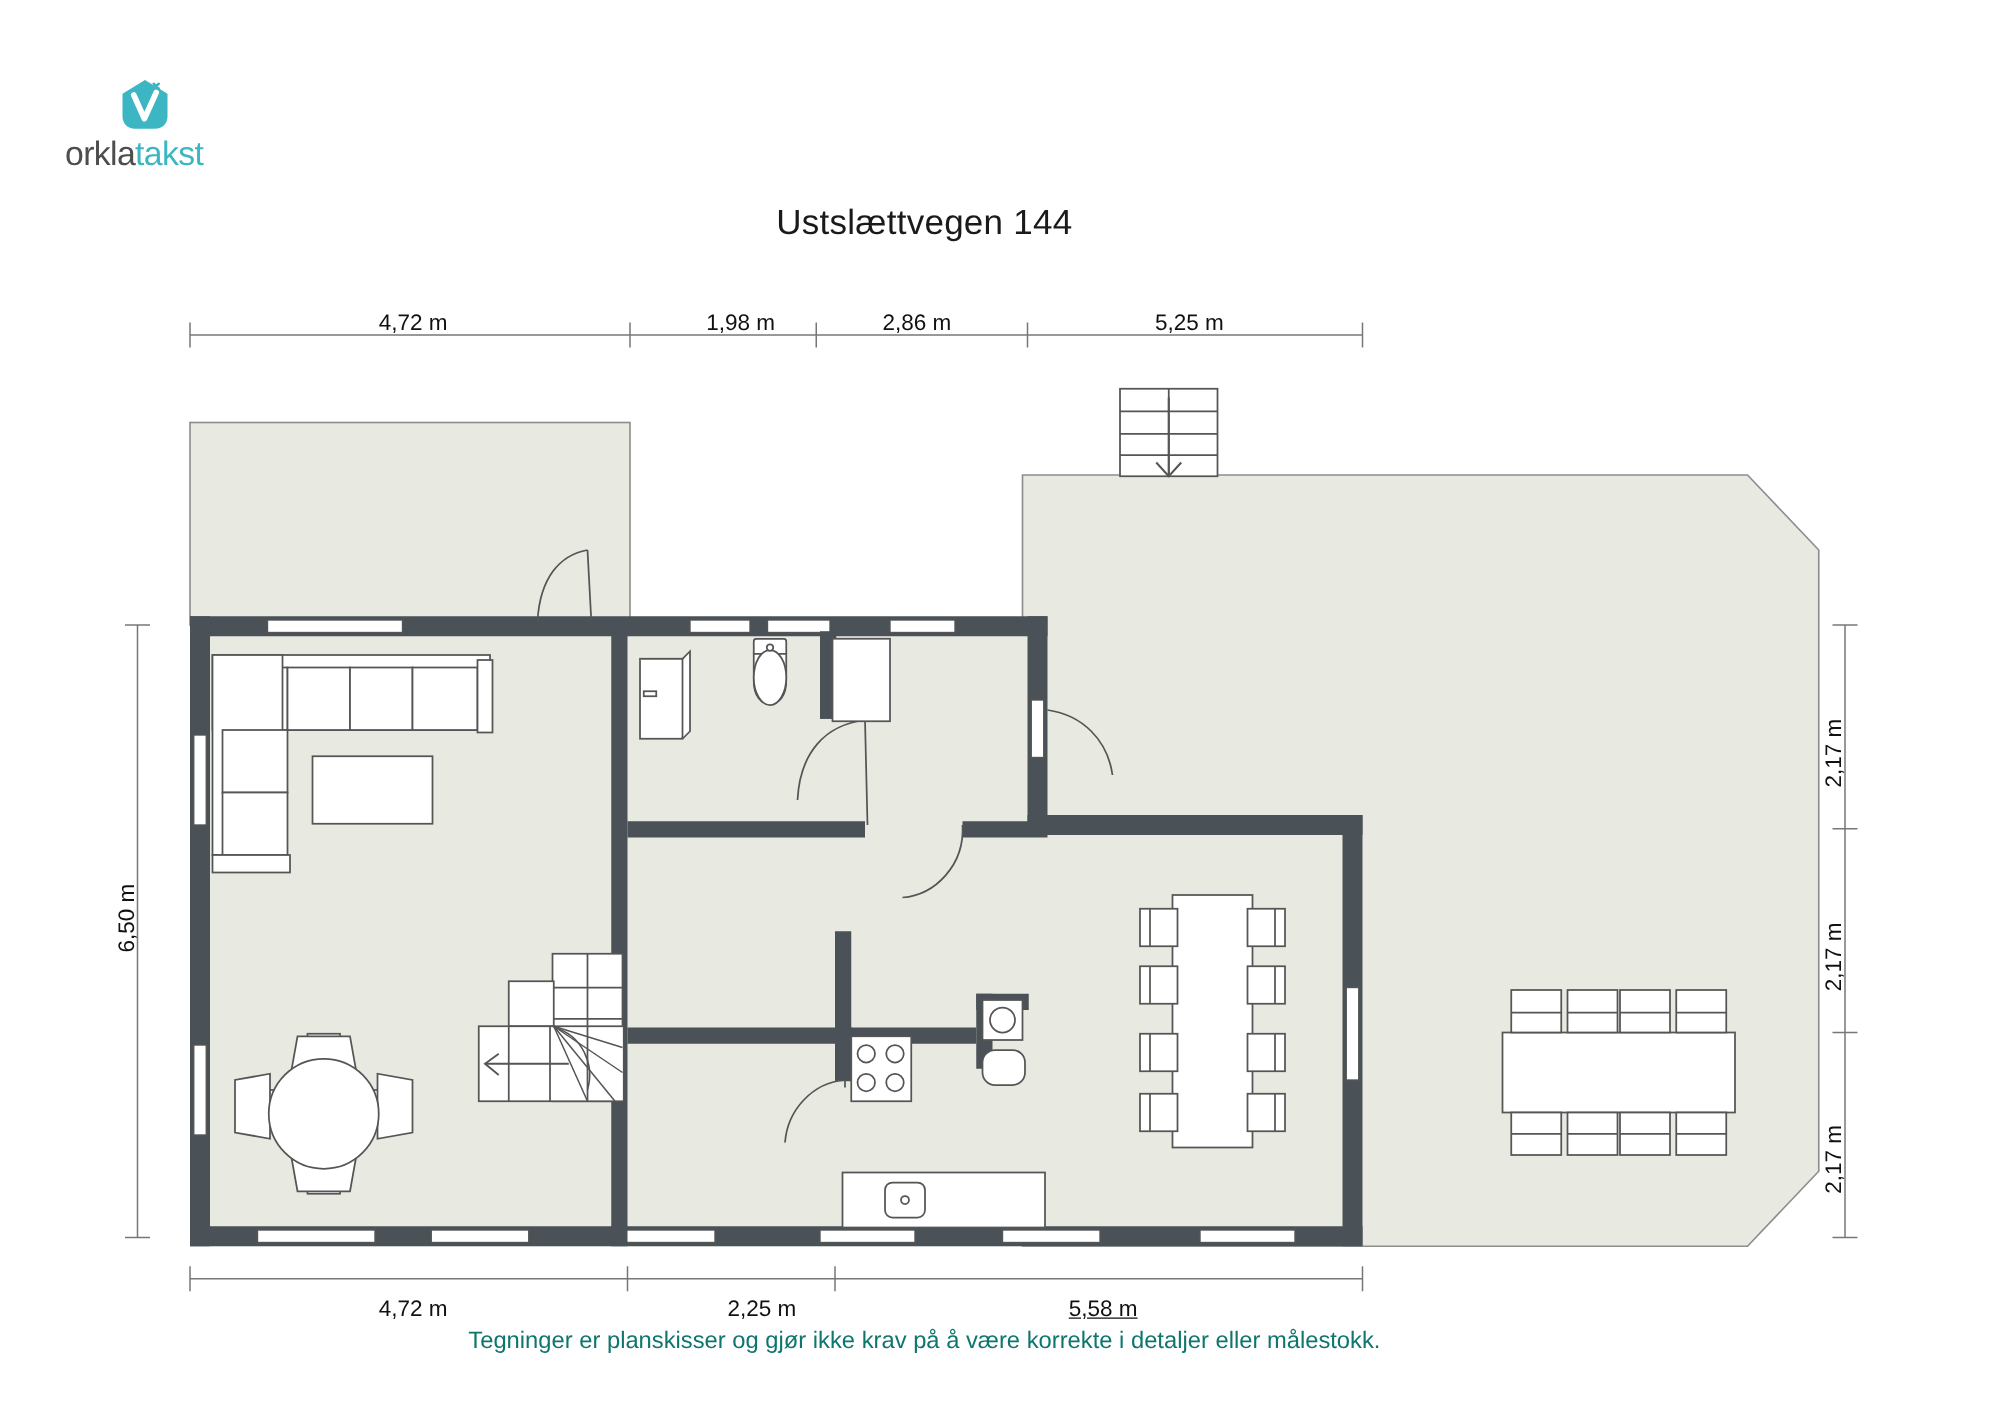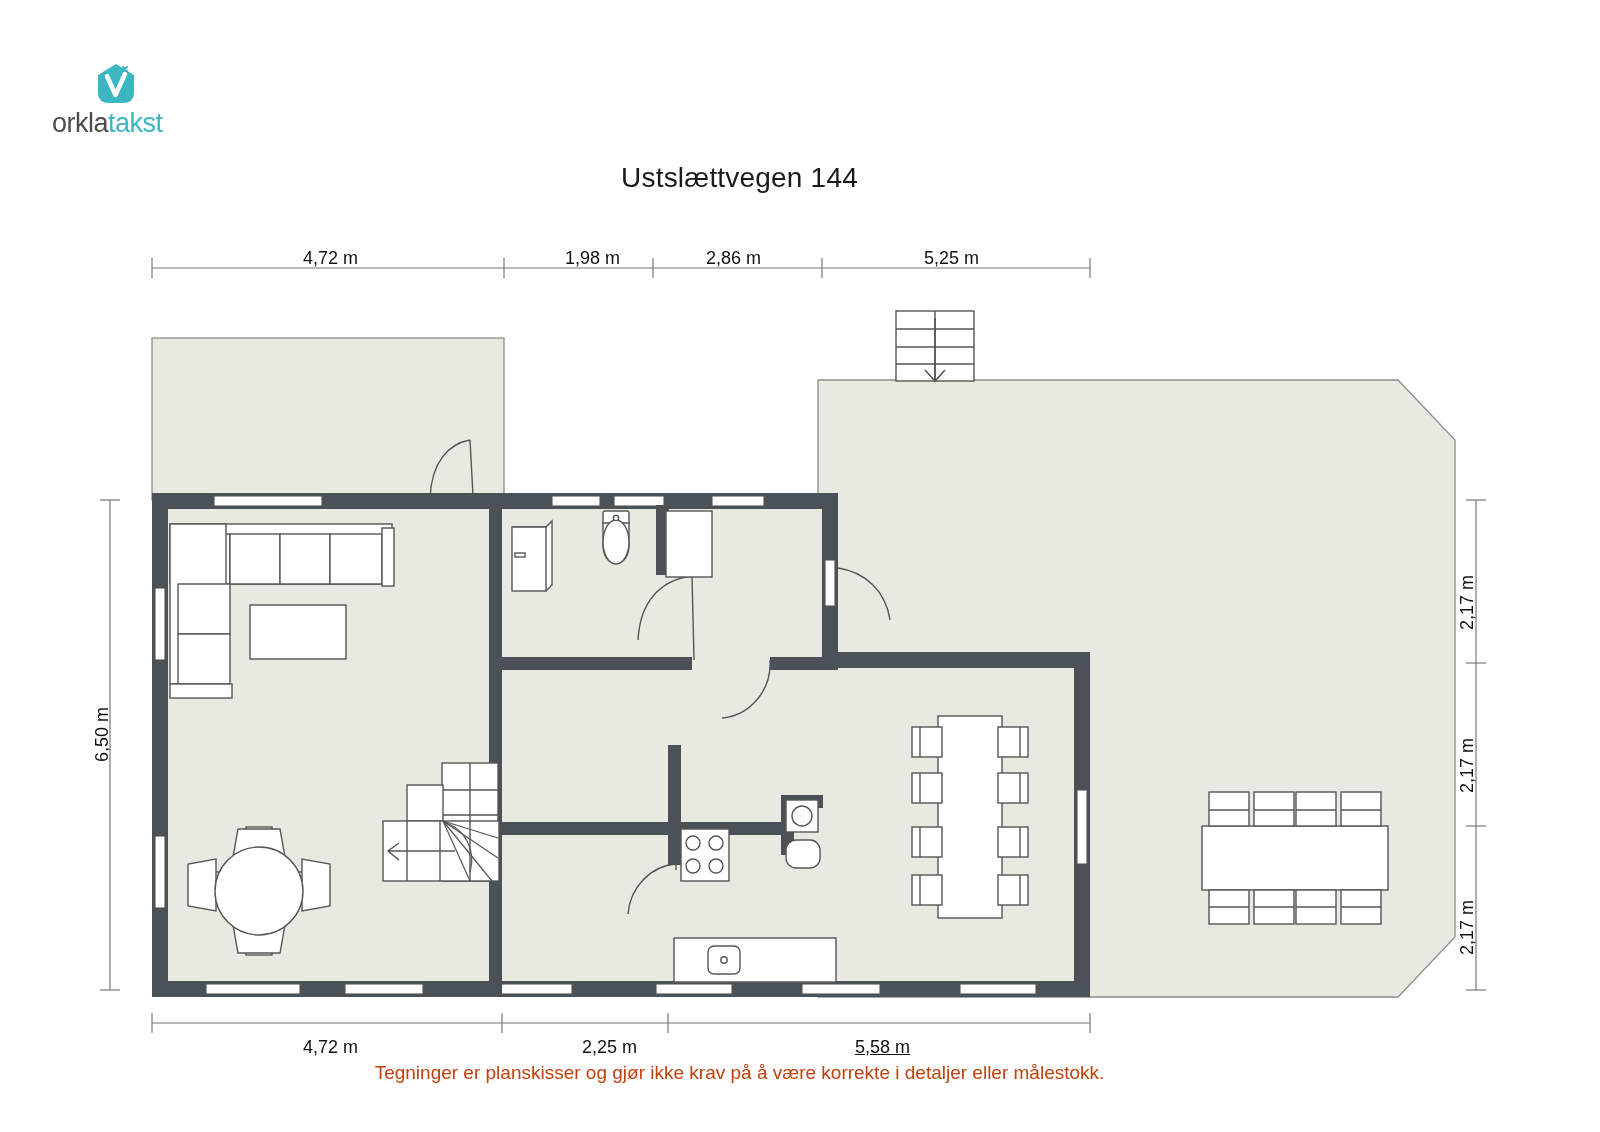--- a/index.html
+++ b/index.html
@@ -66,21 +66,21 @@
     font-size: 28px;
   }
 
   
   #footer-note {
     position: absolute;
     top: 1062px;
     width: 100%;
     text-align: center;
     font-size: 19px;
-    color: #c2410c;
+    color: #0f766e;
   }
 
   
   .dim-label {
     position: absolute;
     font-size: 18px;
     color: #111;
     white-space: nowrap;
   }
   .dim-label.vert {

